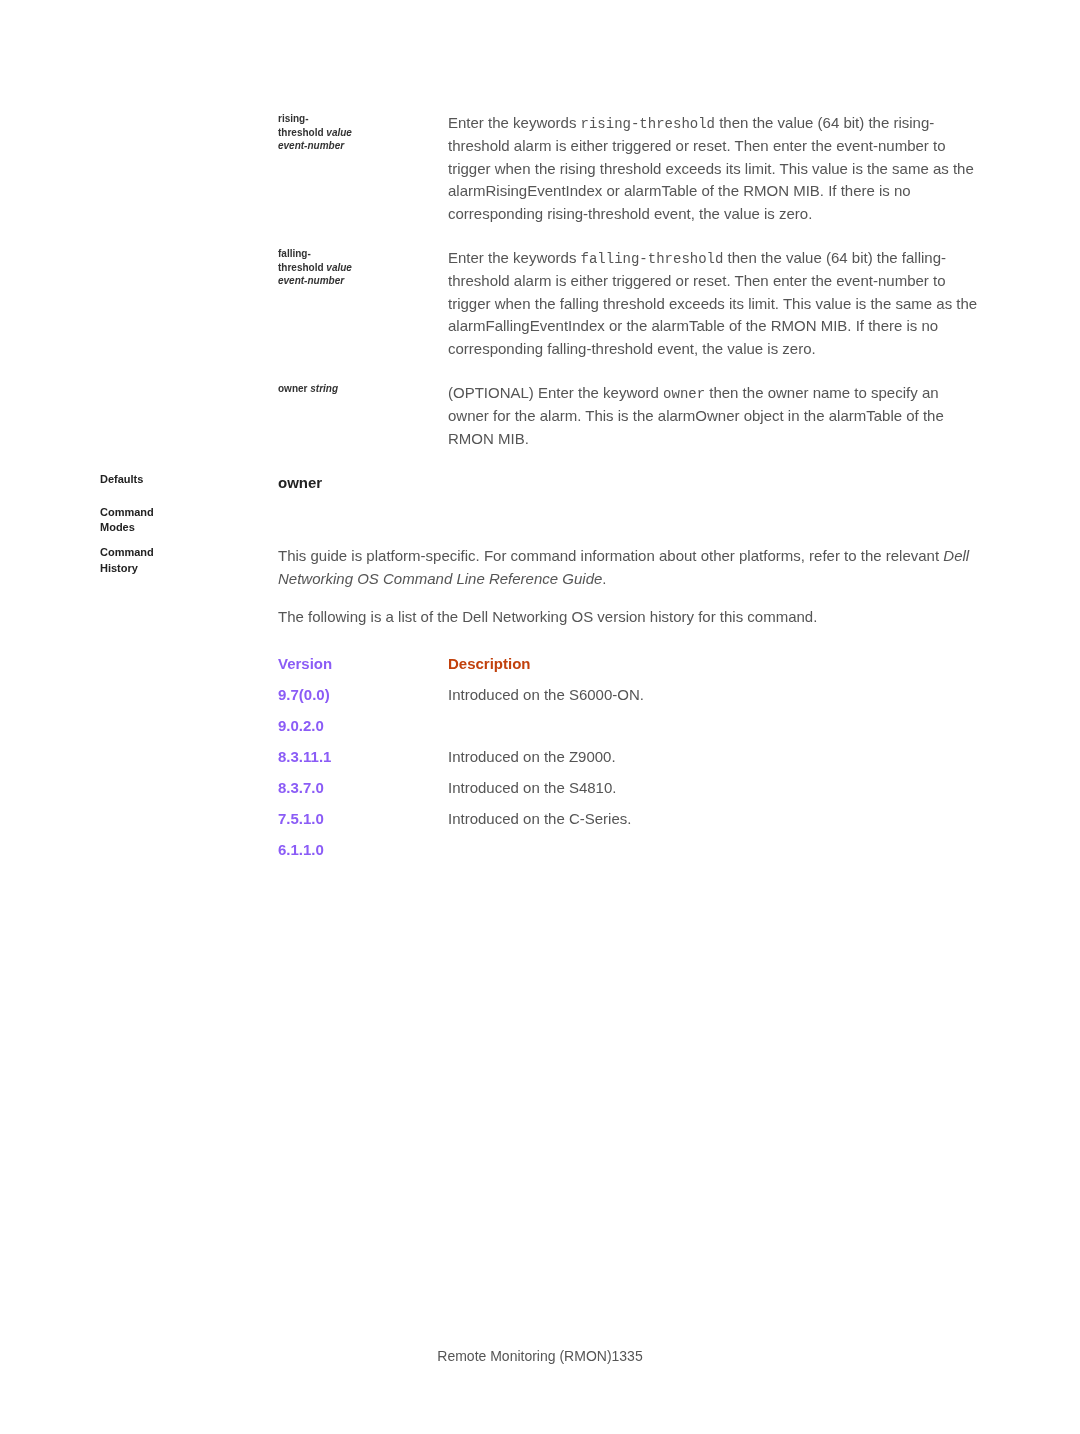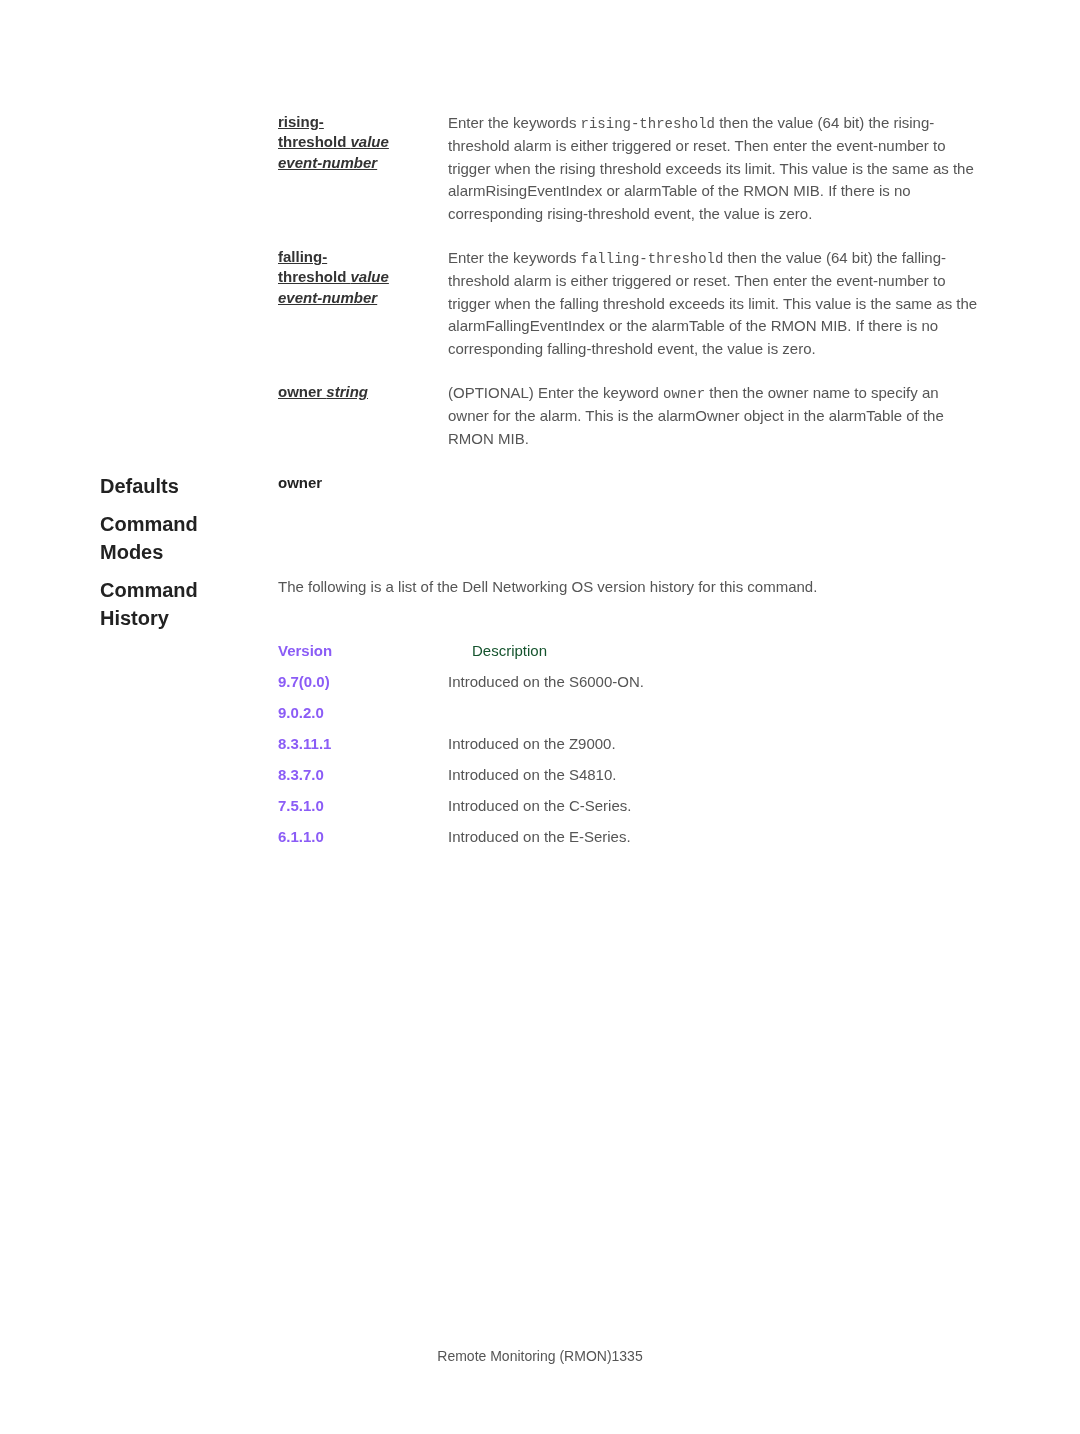--- a/index.html
+++ b/index.html
@@ -20,26 +20,25 @@
     padding: 112px 100px 0 100px;
     position: relative;
   }
   .param-block {
     display: flex;
     margin-bottom: 22px;
     padding-left: 178px;
   }
   .param-label {
     flex: 0 0 170px;
-    font-size: 15px;
+    font-size: 10px;
     font-weight: 600;
     color: #333;
     line-height: 1.35;
     padding-right: 20px;
-    text-decoration: underline;
   }
   .param-label .ital {
     font-style: italic;
     font-weight: 600;
   }
   .param-desc {
     flex: 1;
     font-size: 15px;
     color: #555;
     line-height: 1.5;
@@ -48,21 +47,21 @@
     font-family: Liberation Mono, monospace;
     font-size: 14px;
   }
   .section-row {
     display: flex;
     margin-top: 10px;
     margin-bottom: 6px;
   }
   .section-label {
     flex: 0 0 178px;
-    font-size: 20px;
+    font-size: 11px;
     font-weight: 600;
     color: #222;
     line-height: 1.4;
   }
   .section-body {
     flex: 1;
     font-size: 15px;
     color: #555;
     line-height: 1.5;
   }
@@ -89,23 +88,22 @@
     font-size: 15px;
     font-weight: 600;
     color: #8b5cf6;
   }
   .version-col2 {
     flex: 1;
     font-size: 15px;
     color: #555;
   }
   .version-header .version-col2 {
-    font-weight: 400;
-    color: #14532d;
-    margin-left: 24px;
+    font-weight: 700;
+    color: #c2410c;
   }
   .footer {
     position: absolute;
     left: 100px;
     right: 100px;
     bottom: 70px;
     display: flex;
     justify-content: center;
     font-size: 14px;
     color: #555;
@@ -160,20 +158,23 @@
       <span>Modes</span>
     </div>
   </div>
 
   <div class="section-row">
     <div class="section-label">
       <span>Command</span><br>
       <span>History</span>
     </div>
     <div class="section-body">
+      <div class="para">
+        <span>This guide is platform-specific. For command information about other platforms, refer to the relevant </span><span class="ital">Dell Networking OS Command Line Reference Guide</span><span>.</span>
+      </div>
       <div class="para">The following is a list of the Dell Networking OS version history for this command.</div>
     </div>
   </div>
 
   <div class="version-table">
     <div class="version-row version-header">
       <div class="version-col1">Version</div>
       <div class="version-col2">Description</div>
     </div>
     <div class="version-row">
@@ -190,21 +191,20 @@
     <div class="version-row">
       <div class="version-col1">8.3.7.0</div>
       <div class="version-col2">Introduced on the S4810.</div>
     </div>
     <div class="version-row">
       <div class="version-col1">7.5.1.0</div>
       <div class="version-col2">Introduced on the C-Series.</div>
     </div>
     <div class="version-row">
       <div class="version-col1">6.1.1.0</div>
-      <div class="version-col2">Introduced on the E-Series.</div>
     </div>
   </div>
 
   <div class="footer">
     <div>Remote Monitoring (RMON)</div>
     <div>1335</div>
   </div>
 </div>
 
 </body></html>

